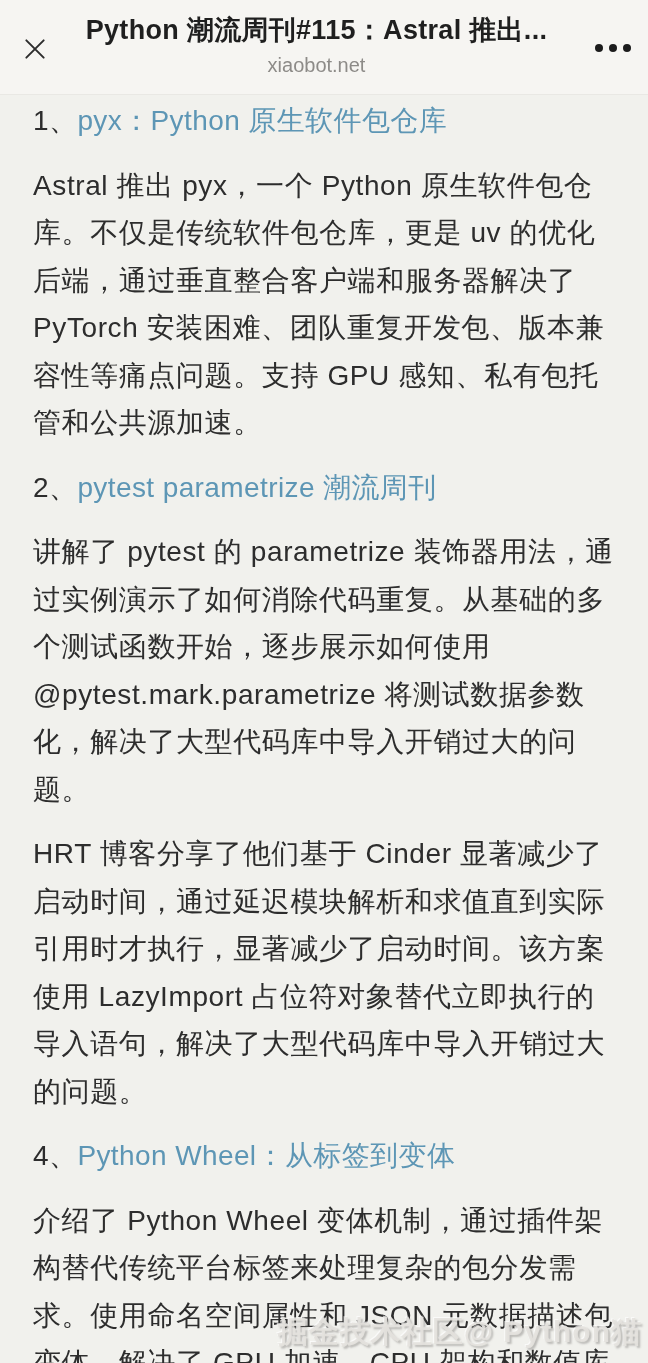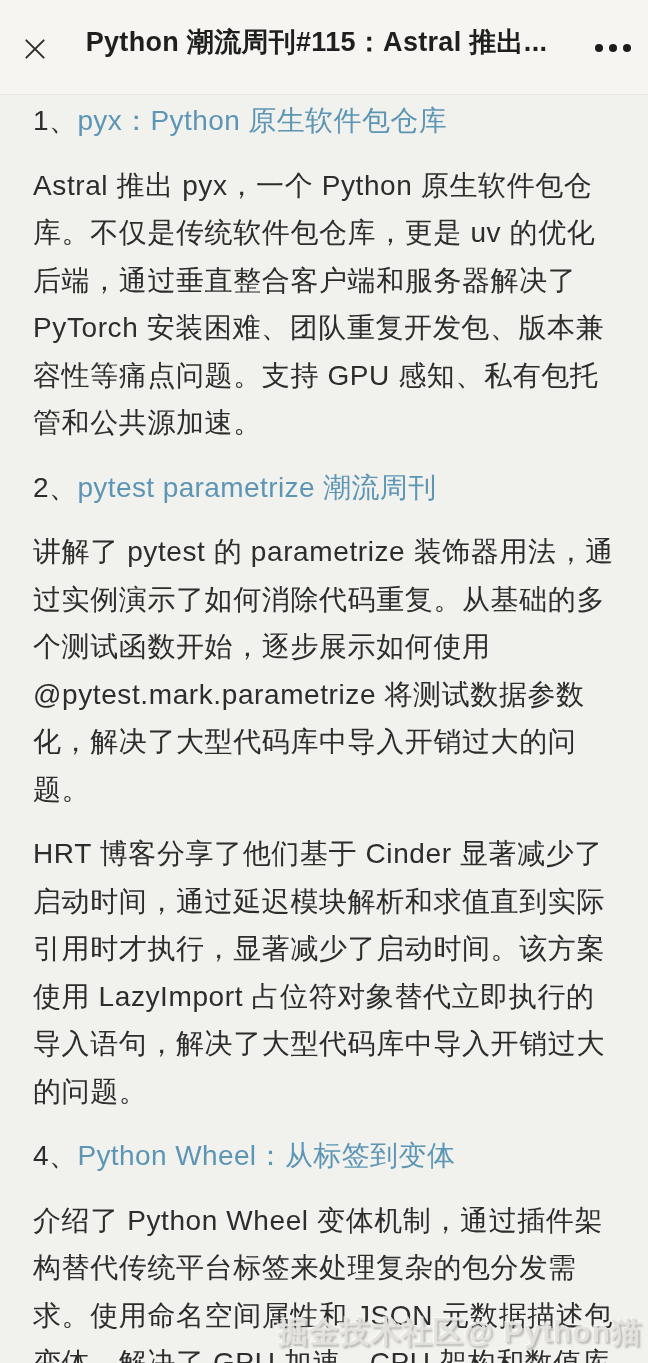--- a/index.html
+++ b/index.html
@@ -22,21 +22,21 @@
   .close-btn {
     position: absolute;
     left: 18px; top: 34px;
     width: 34px; height: 34px;
     display: flex; align-items: center; justify-content: center;
     cursor: pointer;
   }
   .close-btn svg { width: 26px; height: 26px; }
   .title-wrap {
     position: absolute;
-    left: 60px; right: 75px; top: 24px;
+    left: 60px; right: 75px; top: 12px;
     text-align: center;
   }
   .win-title {
     font-size: 27px;
     font-weight: 700;
     color: #1f1f1f;
     letter-spacing: 0.3px;
     white-space: nowrap;
     overflow: hidden;
   }
@@ -106,20 +106,21 @@
 <div class="header">
   <div class="close-btn">
     <span>
       <svg viewBox="0 0 24 24" width="26" height="26">
         <path d="M4 4 L20 20 M20 4 L4 20" stroke="#2d2d2d" stroke-width="1.8" stroke-linecap="round" fill="none"></path>
       </svg>
     </span>
   </div>
   <div class="title-wrap">
     <div class="win-title">Python 潮流周刊#115：Astral 推出...</div>
+    <div class="win-subtitle">xiaobot.net</div>
   </div>
   <div class="more-btn">
     <span class="dot"></span>
     <span class="dot"></span>
     <span class="dot"></span>
   </div>
 </div>
 
 <div class="content">
 

